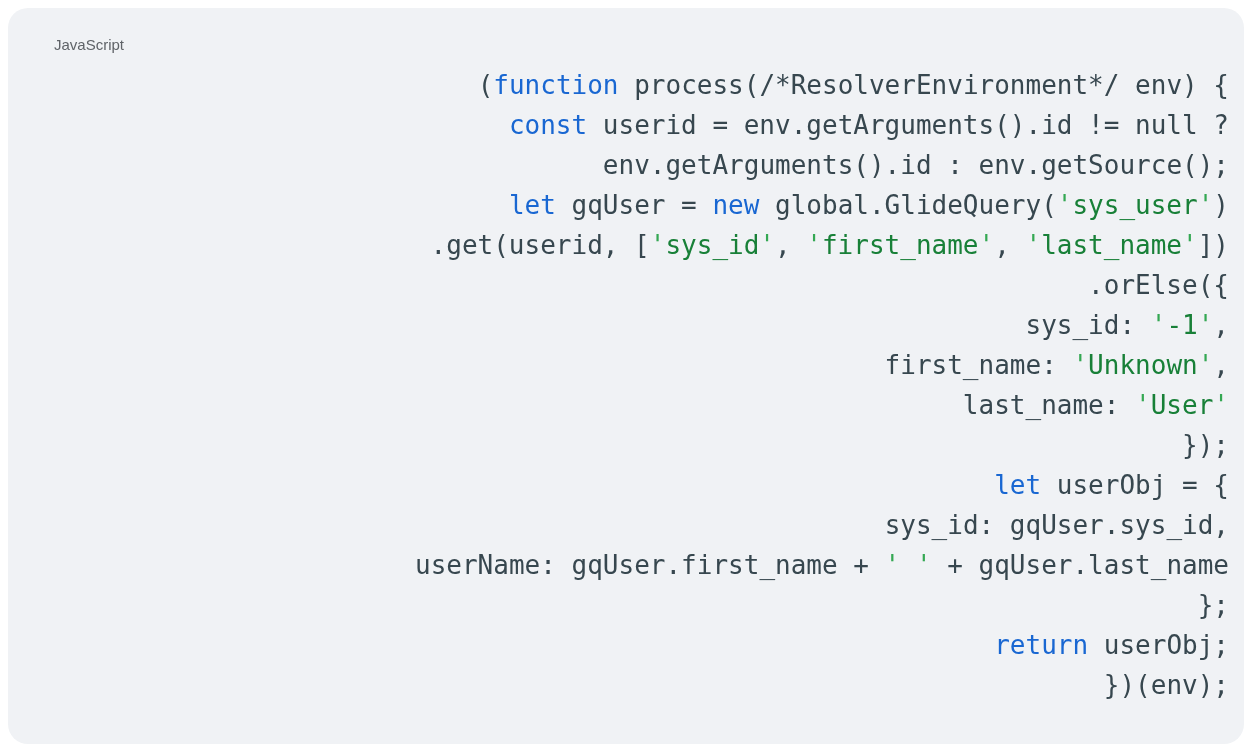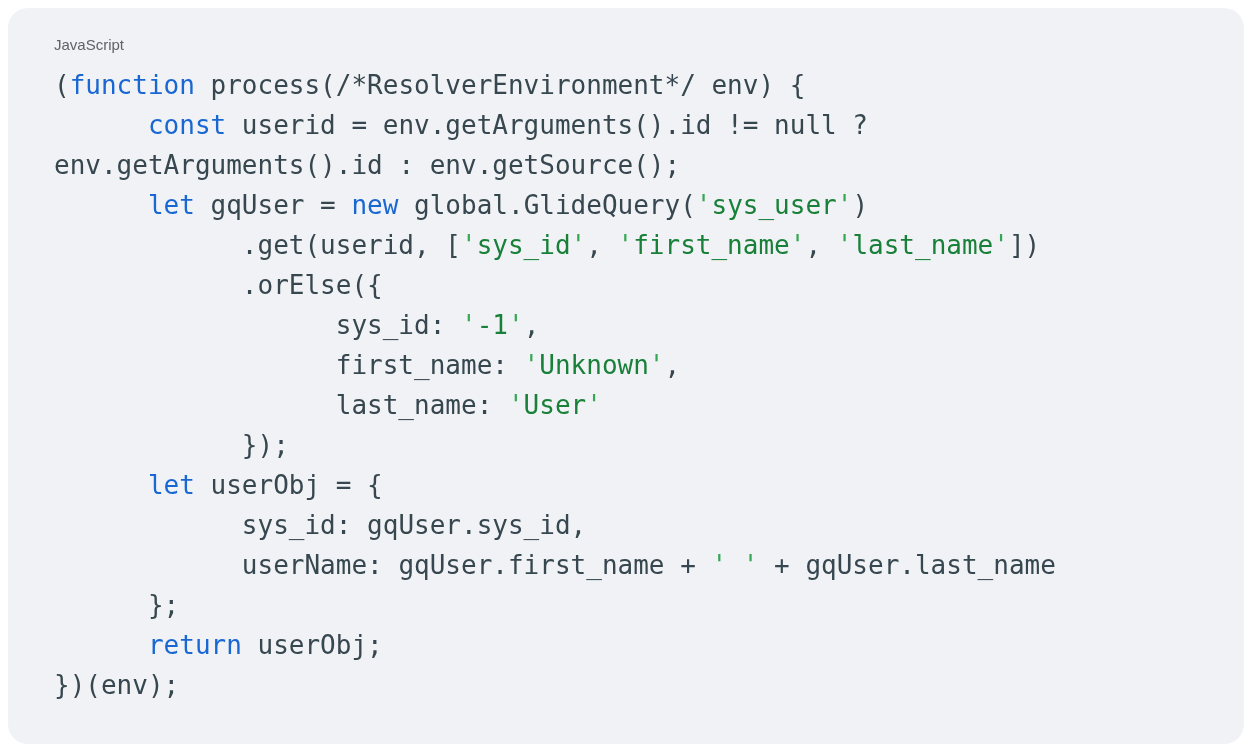--- a/index.html
+++ b/index.html
@@ -33,21 +33,21 @@
     color: var(--label);
   }
   .code-content {
     margin-top: 10px;
     font-family: "DejaVu Sans Mono", "Liberation Mono", monospace;
     font-size: 26px;
     line-height: 40px;
     white-space: pre;
     color: var(--code);
   }
-  .code-line { height: 40px; }
+  .code-line { height: 40px; text-align: right; }
   .tok-plain   { color: var(--code); }
   .tok-keyword { color: var(--kw); }
   .tok-string  { color: var(--str); }
   .tok-quote   { color: var(--quote); }
   .tok-bold    { color: var(--code); font-weight: 400; }
 </style>
 </head>
 <body>
 
 <div class="code-card">

